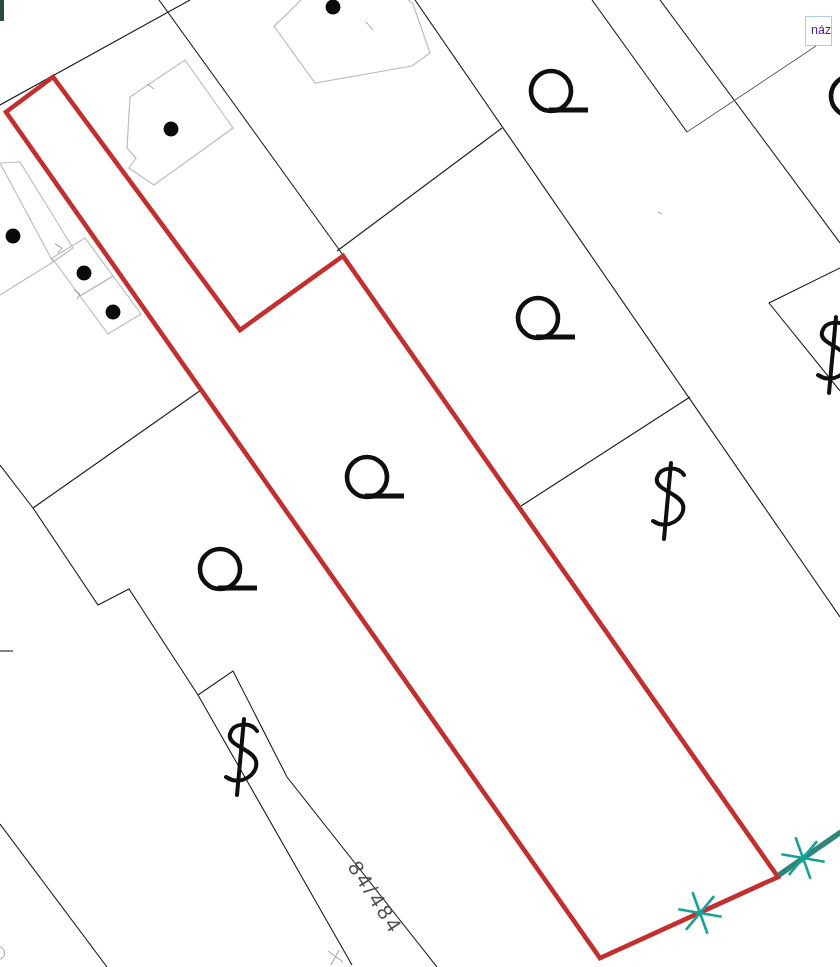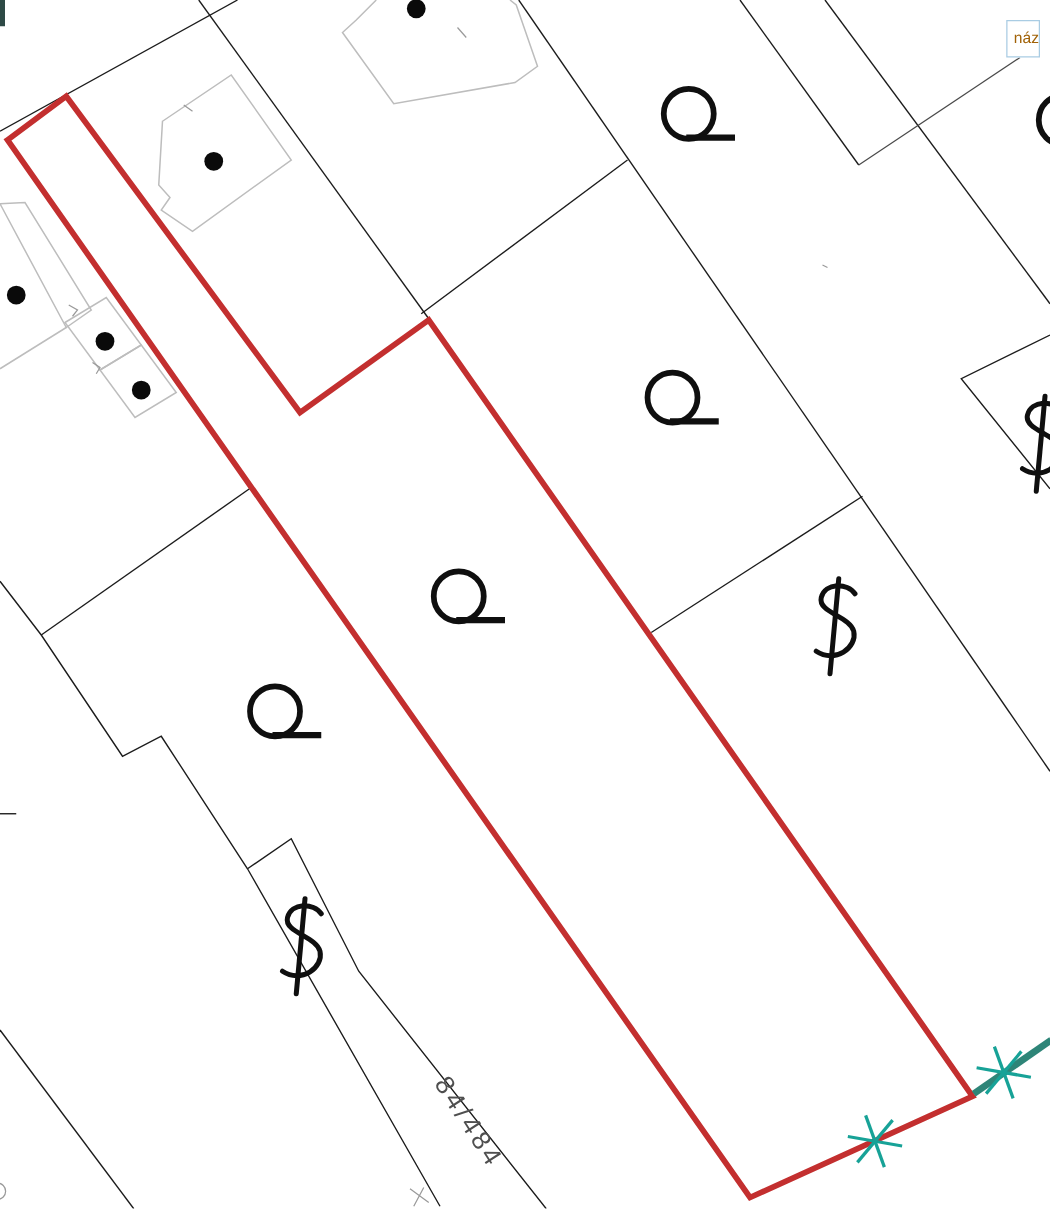--- a/index.html
+++ b/index.html
@@ -6,21 +6,21 @@
   #stage{position:relative;width:840px;height:967px;overflow:hidden;background:#ffffff;
          font-family:"Liberation Sans",sans-serif;}
   #map-svg{position:absolute;left:0;top:0;}
   .thin{stroke:#1c1c1c;stroke-width:1.1;fill:none;}
   .gray{stroke:#bdbdbd;stroke-width:1.2;fill:none;}
   .graymark{stroke:#9a9a9a;stroke-width:1;fill:none;}
   .red{stroke:#c32f2f;stroke-width:4.6;fill:#ffffff;stroke-linejoin:miter;}
   .teal{stroke:#2e8578;stroke-width:5.5;fill:none;}
   .sym{stroke:#0f0f0f;fill:none;}
   #tooltip{position:absolute;left:805px;top:16px;width:27px;height:30px;box-sizing:border-box;
-           background:#ffffff;border:1.5px solid #a9cce3;color:#a16207;font-size:12.5px;
+           background:#ffffff;border:1.5px solid #a9cce3;color:#4c1d95;font-size:12.5px;
            line-height:27px;padding-left:5px;overflow:hidden;white-space:nowrap;z-index:5;}
   #parcel-label-text{font-family:"Liberation Sans",sans-serif;font-size:21px;letter-spacing:3px;
            fill:#4f4f4f;}
 </style>
 </head>
 <body>
 
 <div id="stage">
 
 <svg id="map-svg" width="840" height="967" viewBox="0 0 840 967">

